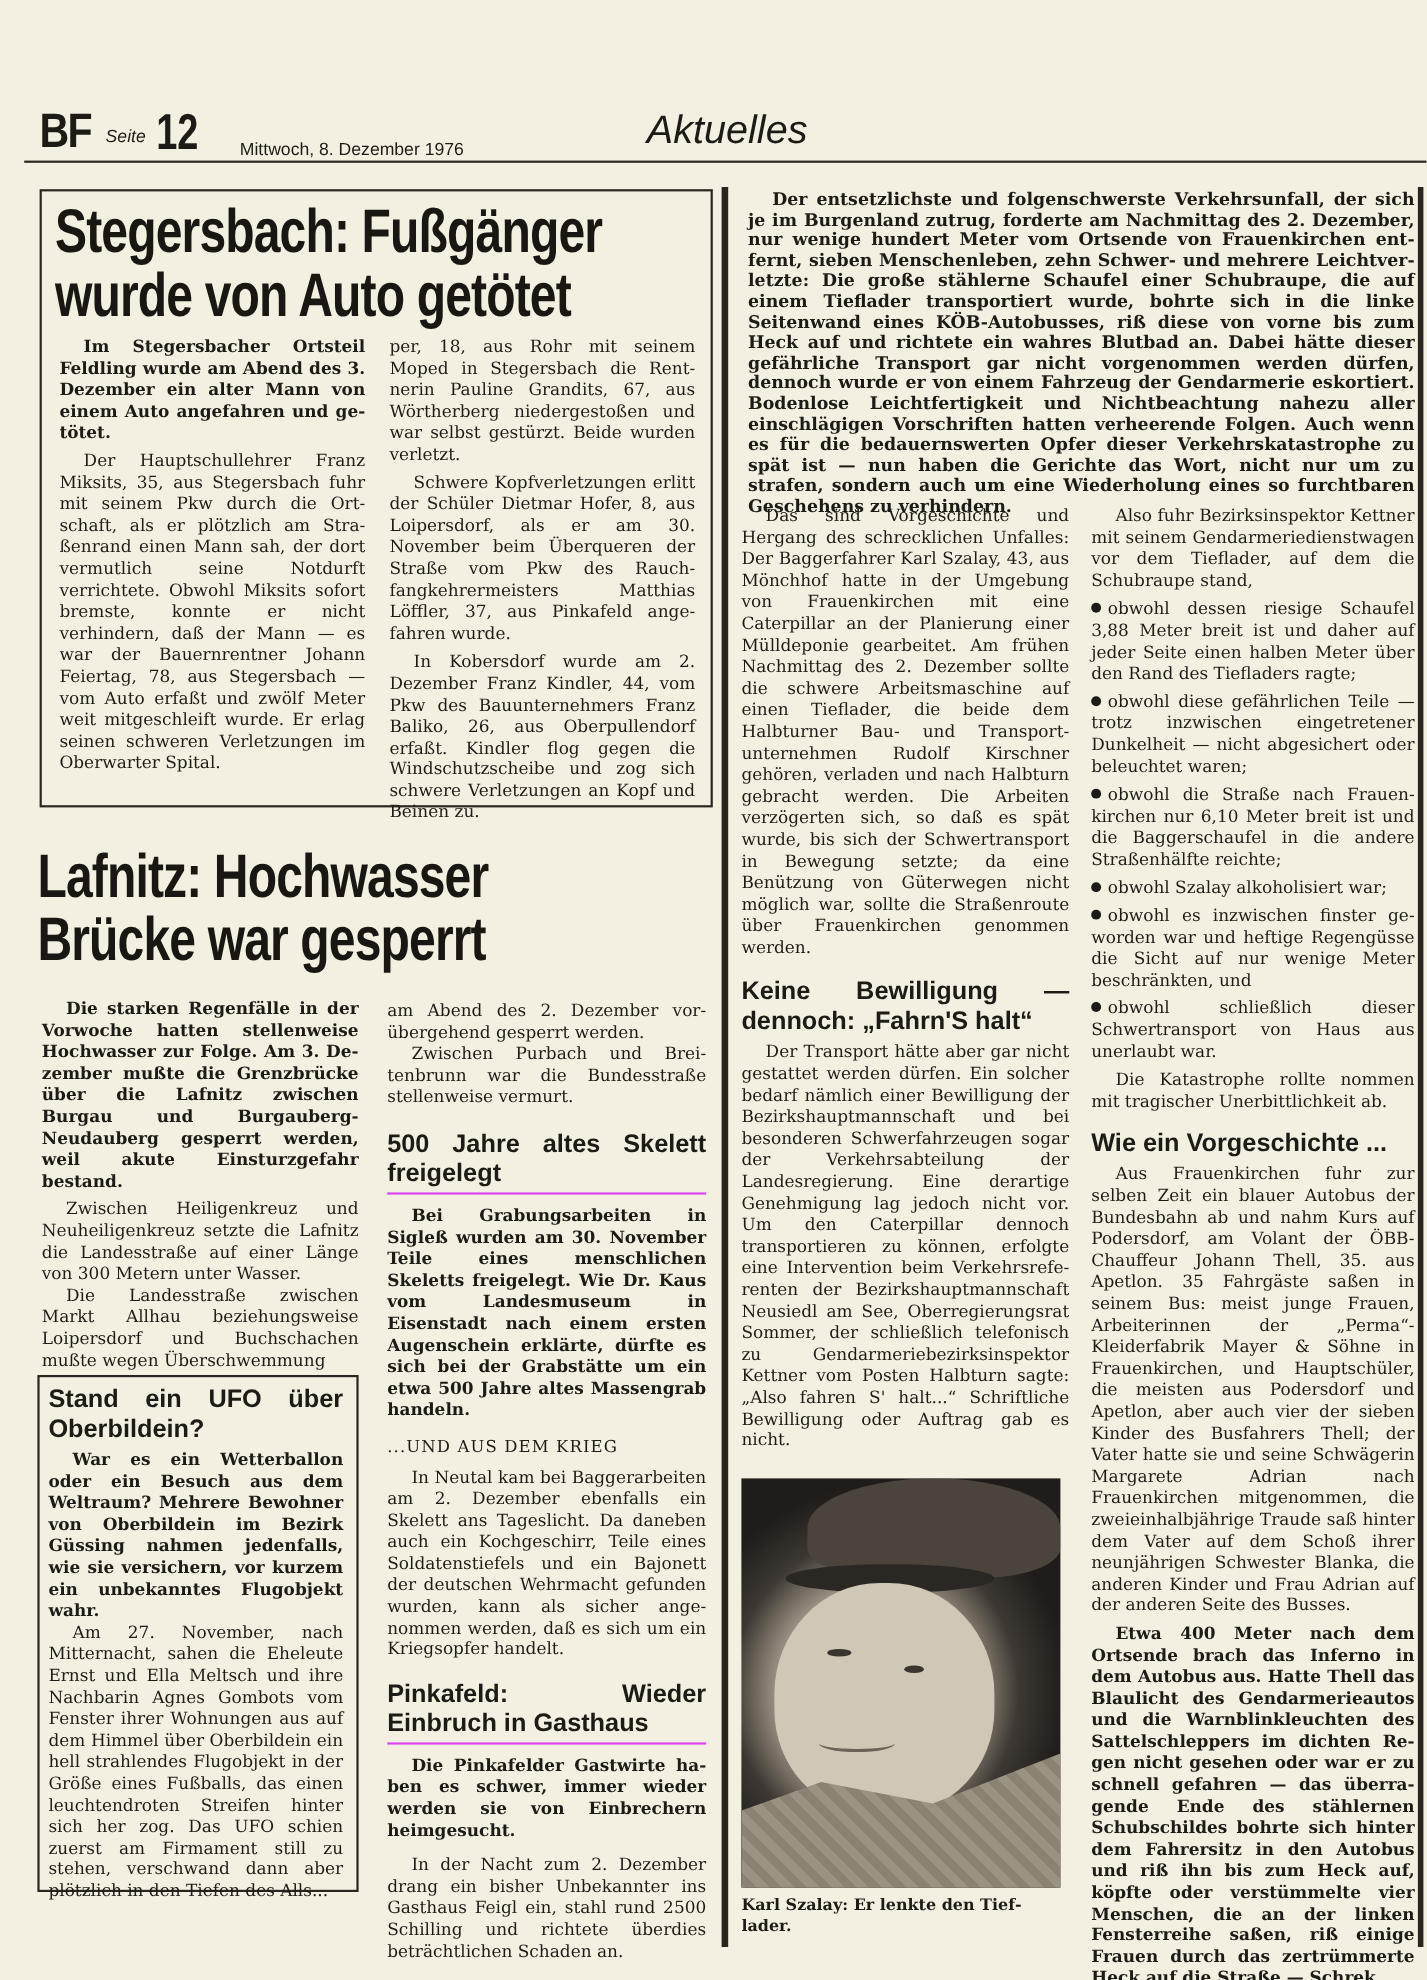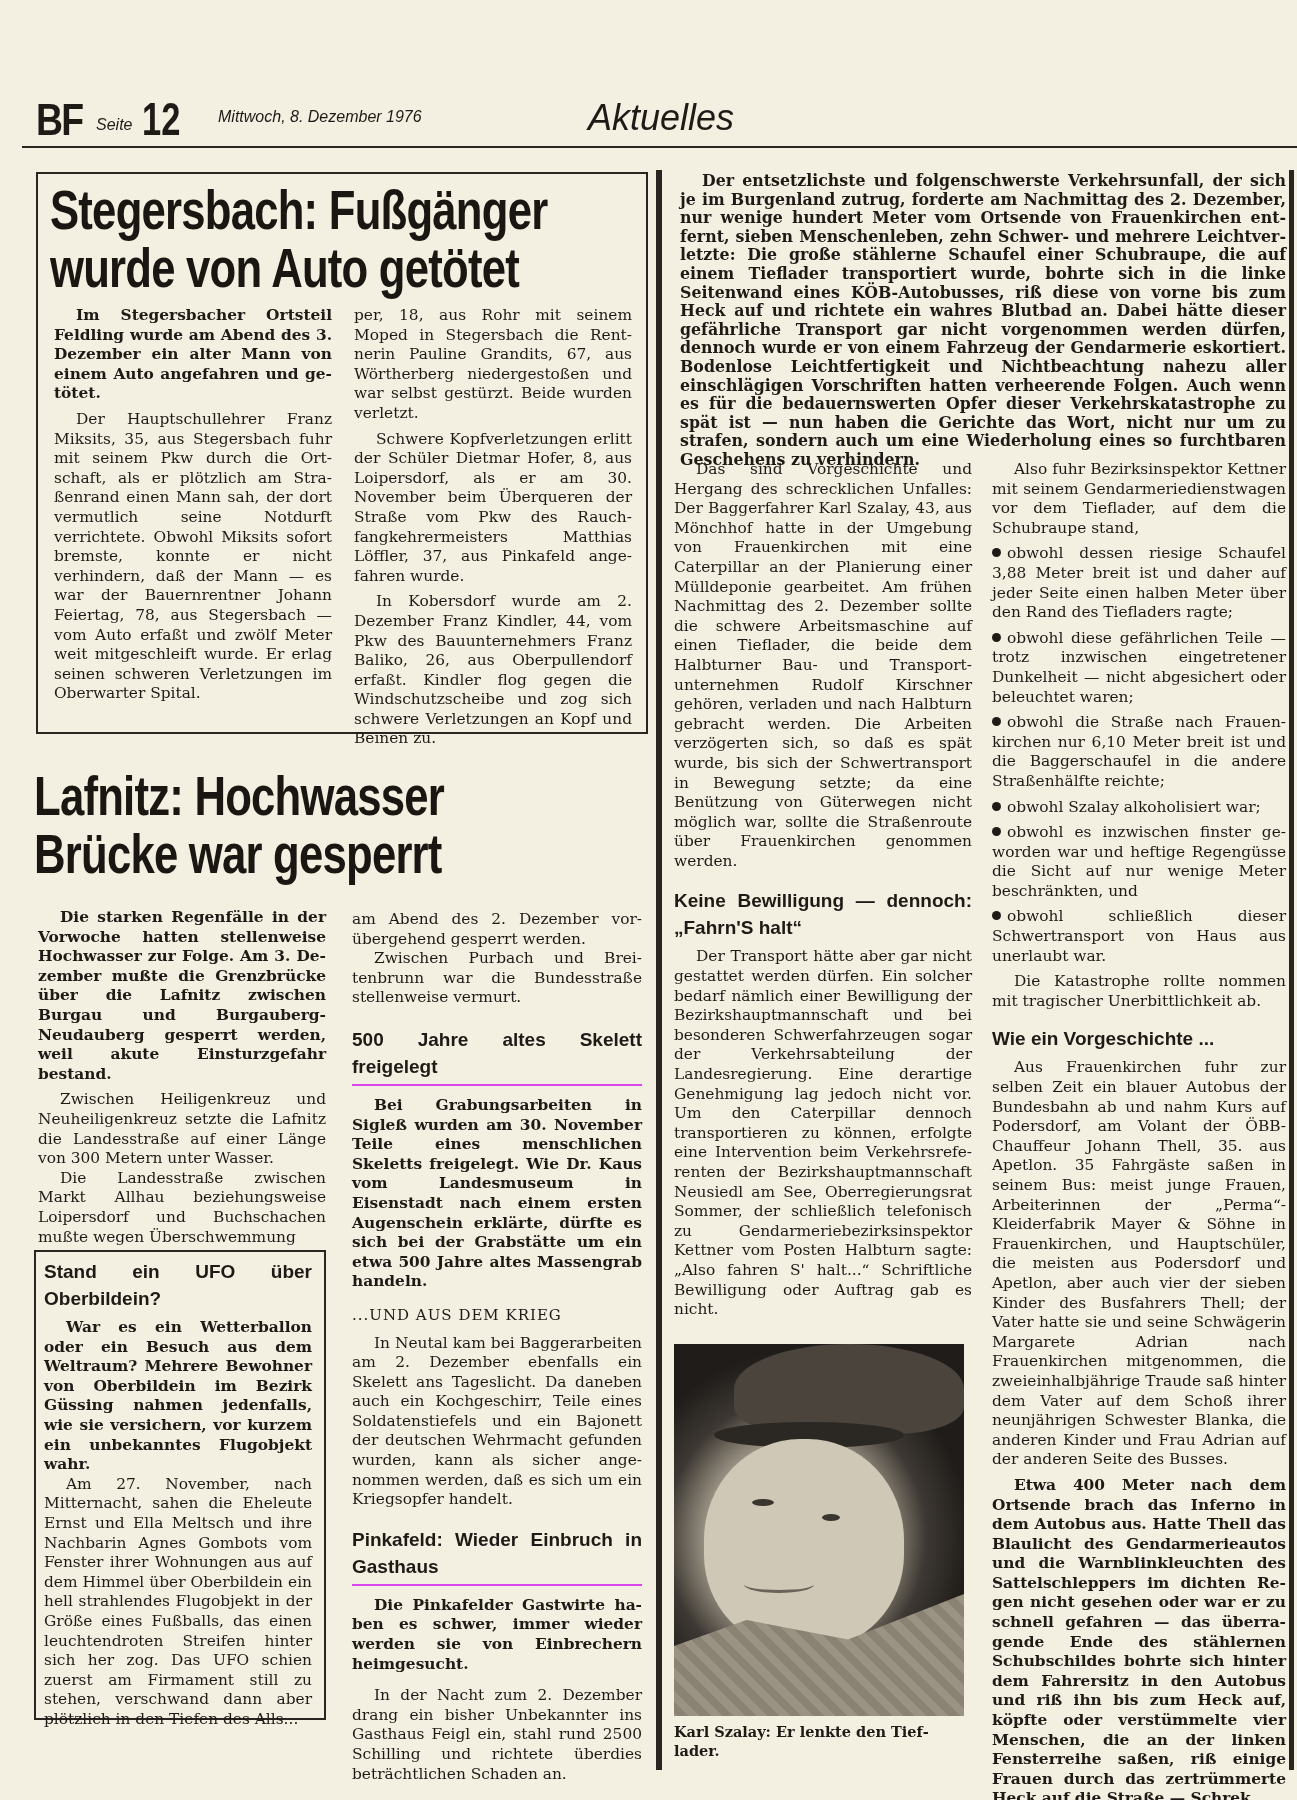--- a/index.html
+++ b/index.html
@@ -6,37 +6,37 @@
   body {
     width: 1297px; height: 1800px; position: relative; overflow: hidden;
     background: #f4f0e1; color: #1e1a16;
     font-family: "DejaVu Serif", serif;
   }
   .abs { position: absolute; }
   
   .mast-bf { left: 36px; top: 98px; font-family: "Liberation Sans", sans-serif; font-weight: 700; font-size: 44px; letter-spacing: -2px; transform: scaleX(0.85); transform-origin: left; line-height: 1; }
   .mast-seite { left: 96px; top: 116px; font-family: "Liberation Sans", sans-serif; font-style: italic; font-size: 16px; }
   .mast-num { left: 142px; top: 96px; font-family: "Liberation Sans", sans-serif; font-weight: 700; font-size: 46px; transform: scaleX(0.75); transform-origin: left; line-height: 1; }
-  .mast-date { left: 218px; top: 108px; font-family: "Liberation Sans", sans-serif; font-style: italic; font-size: 16px; }
+  .mast-date { left: 218px; top: 128px; font-family: "Liberation Sans", sans-serif; font-size: 16px; }
   .mast-section { left: 588px; top: 100px; font-family: "Liberation Sans", sans-serif; font-style: italic; font-size: 36px; line-height: 1; }
   .mast-rule { left: 22px; top: 146px; width: 1275px; height: 2px; background: #2a2520; }
 
   
   .bighead { font-family: "Liberation Sans", sans-serif; font-weight: 700; line-height: 56px; font-size: 56px; letter-spacing: -1px; transform: scaleX(0.78); transform-origin: left top; white-space: nowrap; color: #1a1612; }
 
   .box { position: absolute; border: 2px solid #2a2520; box-sizing: border-box; }
 
   .col { position: absolute; font-size: 15.4px; line-height: 19.6px; text-align: justify; hyphens: manual; }
   .col p { margin: 0 0 6px 0; text-indent: 22px; }
   .col p.lead { font-weight: 700; }
   .col p.noind { text-indent: 0; }
   .col p.bullet { text-indent: 0; }
   .bul { display: inline-block; width: 9px; height: 9px; border-radius: 50%; background: #1e1a16; margin-right: 6px; vertical-align: 1px; }
 
-  .subhead { font-family: "Liberation Sans", sans-serif; font-weight: 700; font-size: 19px; line-height: 27px; margin: 0 0 6px 0; }
+  .subhead { font-family: "Liberation Sans", sans-serif; font-weight: 700; font-size: 23px; line-height: 27px; margin: 0 0 6px 0; }
   .subhead.rule { border-bottom: 2px solid #d946ef; padding-bottom: 4px; margin-bottom: 10px; }
   .kicker { font-weight: 400; font-size: 15px; letter-spacing: 1px; margin: 14px 0 8px 0; }
 
   .vrule { position: absolute; background: #2a2520; }
 
   .photo { position: absolute; left: 674px; top: 1344px; width: 290px; height: 372px; overflow: hidden;
     background: radial-gradient(ellipse 60% 50% at 42% 52%, #d9d2c0 0%, #b5ad9b 45%, #3d3833 75%, #1f1c19 100%); }
   .photo .hat { position: absolute; left: 60px; top: 0; width: 230px; height: 90px; border-radius: 50% 50% 30% 30%; background: #4a443d; }
   .photo .brim { position: absolute; left: 40px; top: 78px; width: 190px; height: 26px; border-radius: 50%; background: #2b2723; }
   .photo .face { position: absolute; left: 30px; top: 95px; width: 200px; height: 210px; border-radius: 48% 48% 45% 45%; background: #cfc8b6; }

